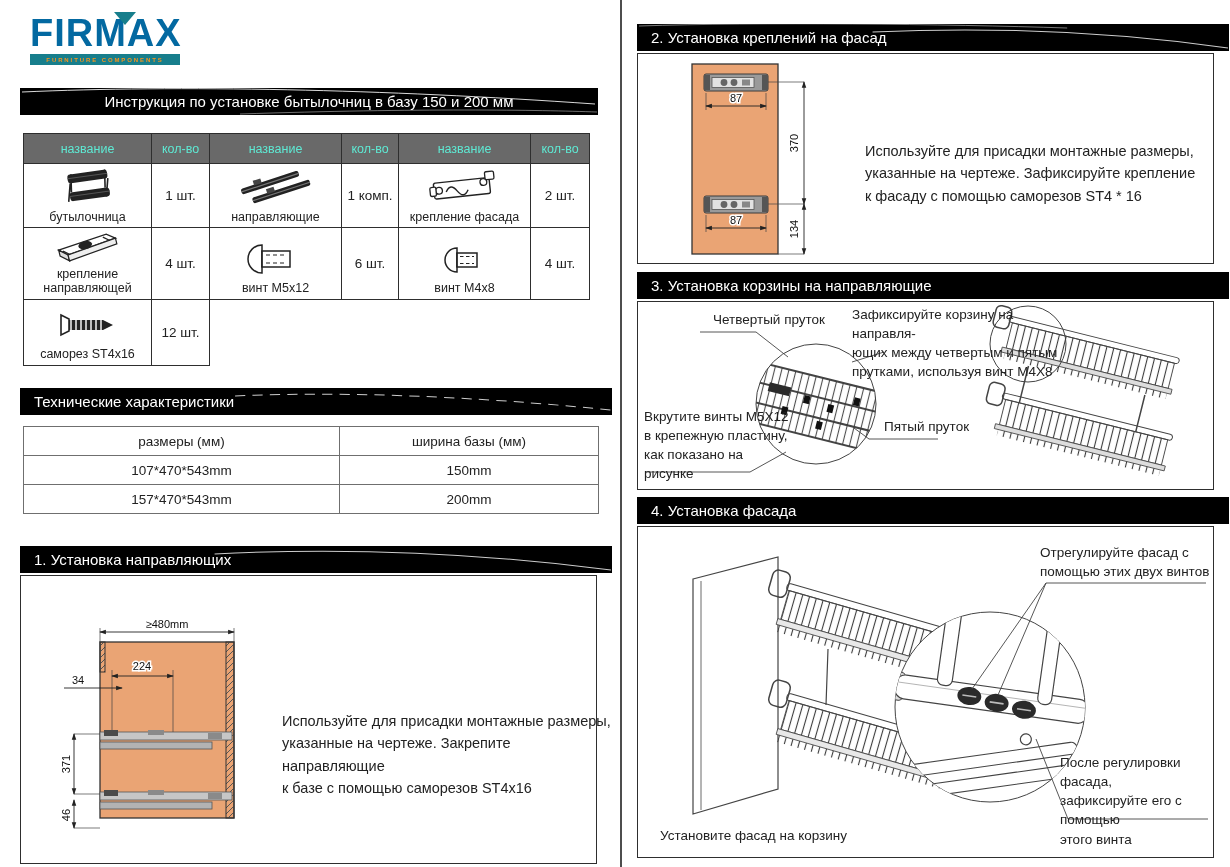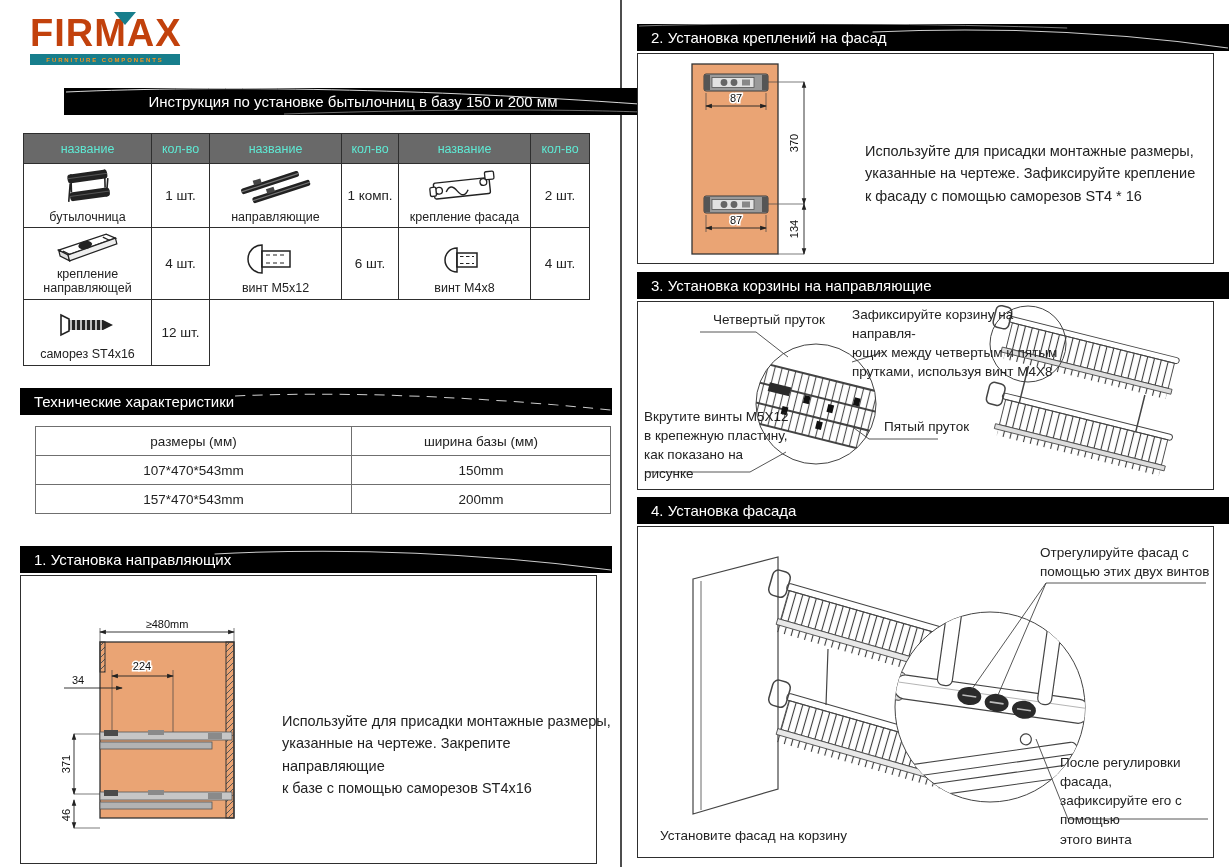--- a/index.html
+++ b/index.html
@@ -2,21 +2,21 @@
 <html><head>
 <meta charset="utf-8">
 <style>
   html,body{margin:0;padding:0;background:#fff;}
   .page{position:relative;width:1230px;height:867px;background:#ffffff;
         font-family:"Liberation Sans",sans-serif;color:#222;overflow:hidden;}
   .divider{position:absolute;left:620px;top:0;width:2px;height:867px;background:#4d4d4d;}
 
   
   .logo{position:absolute;left:30px;top:14px;width:160px;}
-  .logo .brand{position:relative;font-size:38px;font-weight:bold;color:#c2410c;letter-spacing:1px;line-height:1;}
+  .logo .brand{position:relative;font-size:38px;font-weight:bold;color:#0369a1;letter-spacing:1px;line-height:1;}
   .logo .tri{position:absolute;left:84px;top:-2px;width:0;height:0;
              border-left:11px solid transparent;border-right:11px solid transparent;border-top:13px solid #177E8C;}
   .logo .tagline{margin-top:2px;width:150px;background:#177E8C;color:#F7941D;font-size:6px;font-weight:bold;
                  letter-spacing:1.9px;text-align:center;padding:3px 0 2px 0;}
 
   
   .bar{position:absolute;height:27px;background:#000000;color:#fff;font-size:15px;
        display:flex;align-items:center;overflow:hidden;}
   .bar.center{justify-content:center;}
   .bar.left{padding-left:14px;}
@@ -29,21 +29,21 @@
   table.parts{position:absolute;left:23px;top:133px;border-collapse:collapse;table-layout:fixed;}
   table.parts td,table.parts th{border:1.5px solid #2e2e2e;box-sizing:border-box;padding:0;}
   table.parts th{background:#696969;color:#5eead4;font-size:12.5px;font-weight:normal;height:30px;}
   table.parts td.item{vertical-align:bottom;}
   table.parts td.qty{text-align:center;font-size:13.5px;}
   table.parts td.ghost{border:none;}
   .itemcell{display:flex;flex-direction:column;align-items:center;justify-content:flex-end;height:100%;padding:3px 2px;}
   .itemcell .nm{font-size:12.5px;text-align:center;line-height:1.15;margin-top:2px;}
 
   
-  table.specs{position:absolute;left:35px;top:426px;border-collapse:collapse;table-layout:fixed;}
+  table.specs{position:absolute;left:23px;top:426px;border-collapse:collapse;table-layout:fixed;}
   table.specs td{border:1.2px solid #6f6f6f;font-size:13.5px;text-align:center;height:26px;}
 
   .note{position:absolute;font-size:14.5px;line-height:1.55;white-space:pre-line;}
   .callout{position:absolute;font-size:13.5px;line-height:1.42;white-space:pre-line;}
 
   .dimtext{font-size:11px;fill:#111;paint-order:stroke;stroke:#fff;stroke-width:3px;}
   .thin{stroke:#444;stroke-width:.7;}
   .dim{stroke:#222;stroke-width:.9;}
 </style>
 </head>
@@ -51,21 +51,21 @@
 
 <div class="page">
   <div class="divider"></div>
 
   <div class="logo">
     <div class="brand">FIRMAX</div>
     <div class="tri"></div>
     <div class="tagline">FURNITURE COMPONENTS</div>
   </div>
 
-  <div class="bar center" style="left:20px;top:88px;width:578px;margin-left:44px;">
+  <div class="bar center" style="left:20px;top:88px;width:578px;">
     <svg class="swoosh" viewBox="0 0 578 27" preserveAspectRatio="none">
       <path d="M2,4 C160,-3 360,1 575,16" stroke="#ffffff" stroke-width="1" fill="none" opacity=".85"></path>
       <path d="M220,26 C400,20 520,22 577,24" stroke="#ffffff" stroke-width=".8" fill="none" opacity=".55"></path>
     </svg>
     <span style="position:relative;">Инструкция по установке бытылочниц в базу 150 и 200 мм</span>
   </div>
 
   <table class="parts">
     <colgroup>
         <col style="width:128px">

